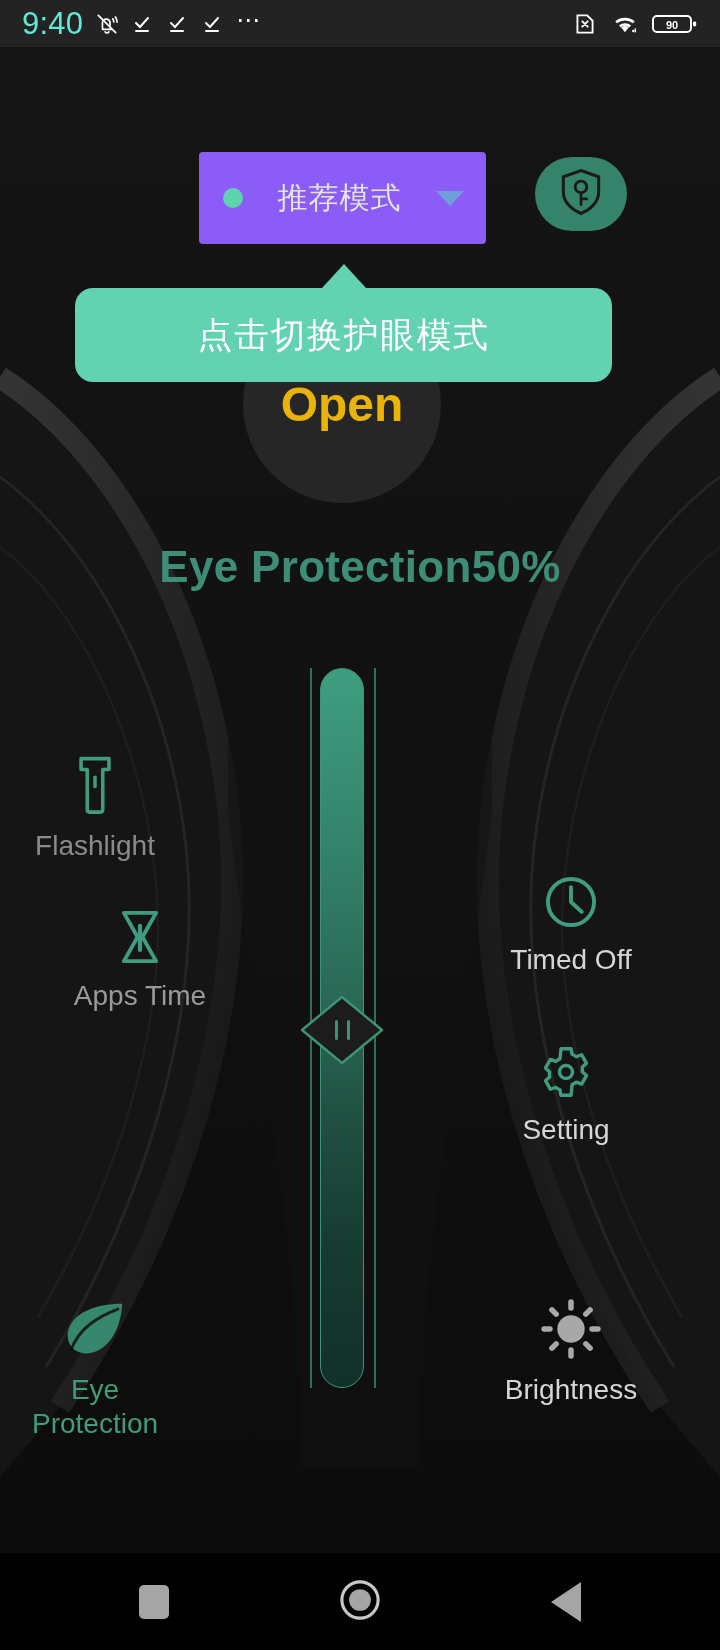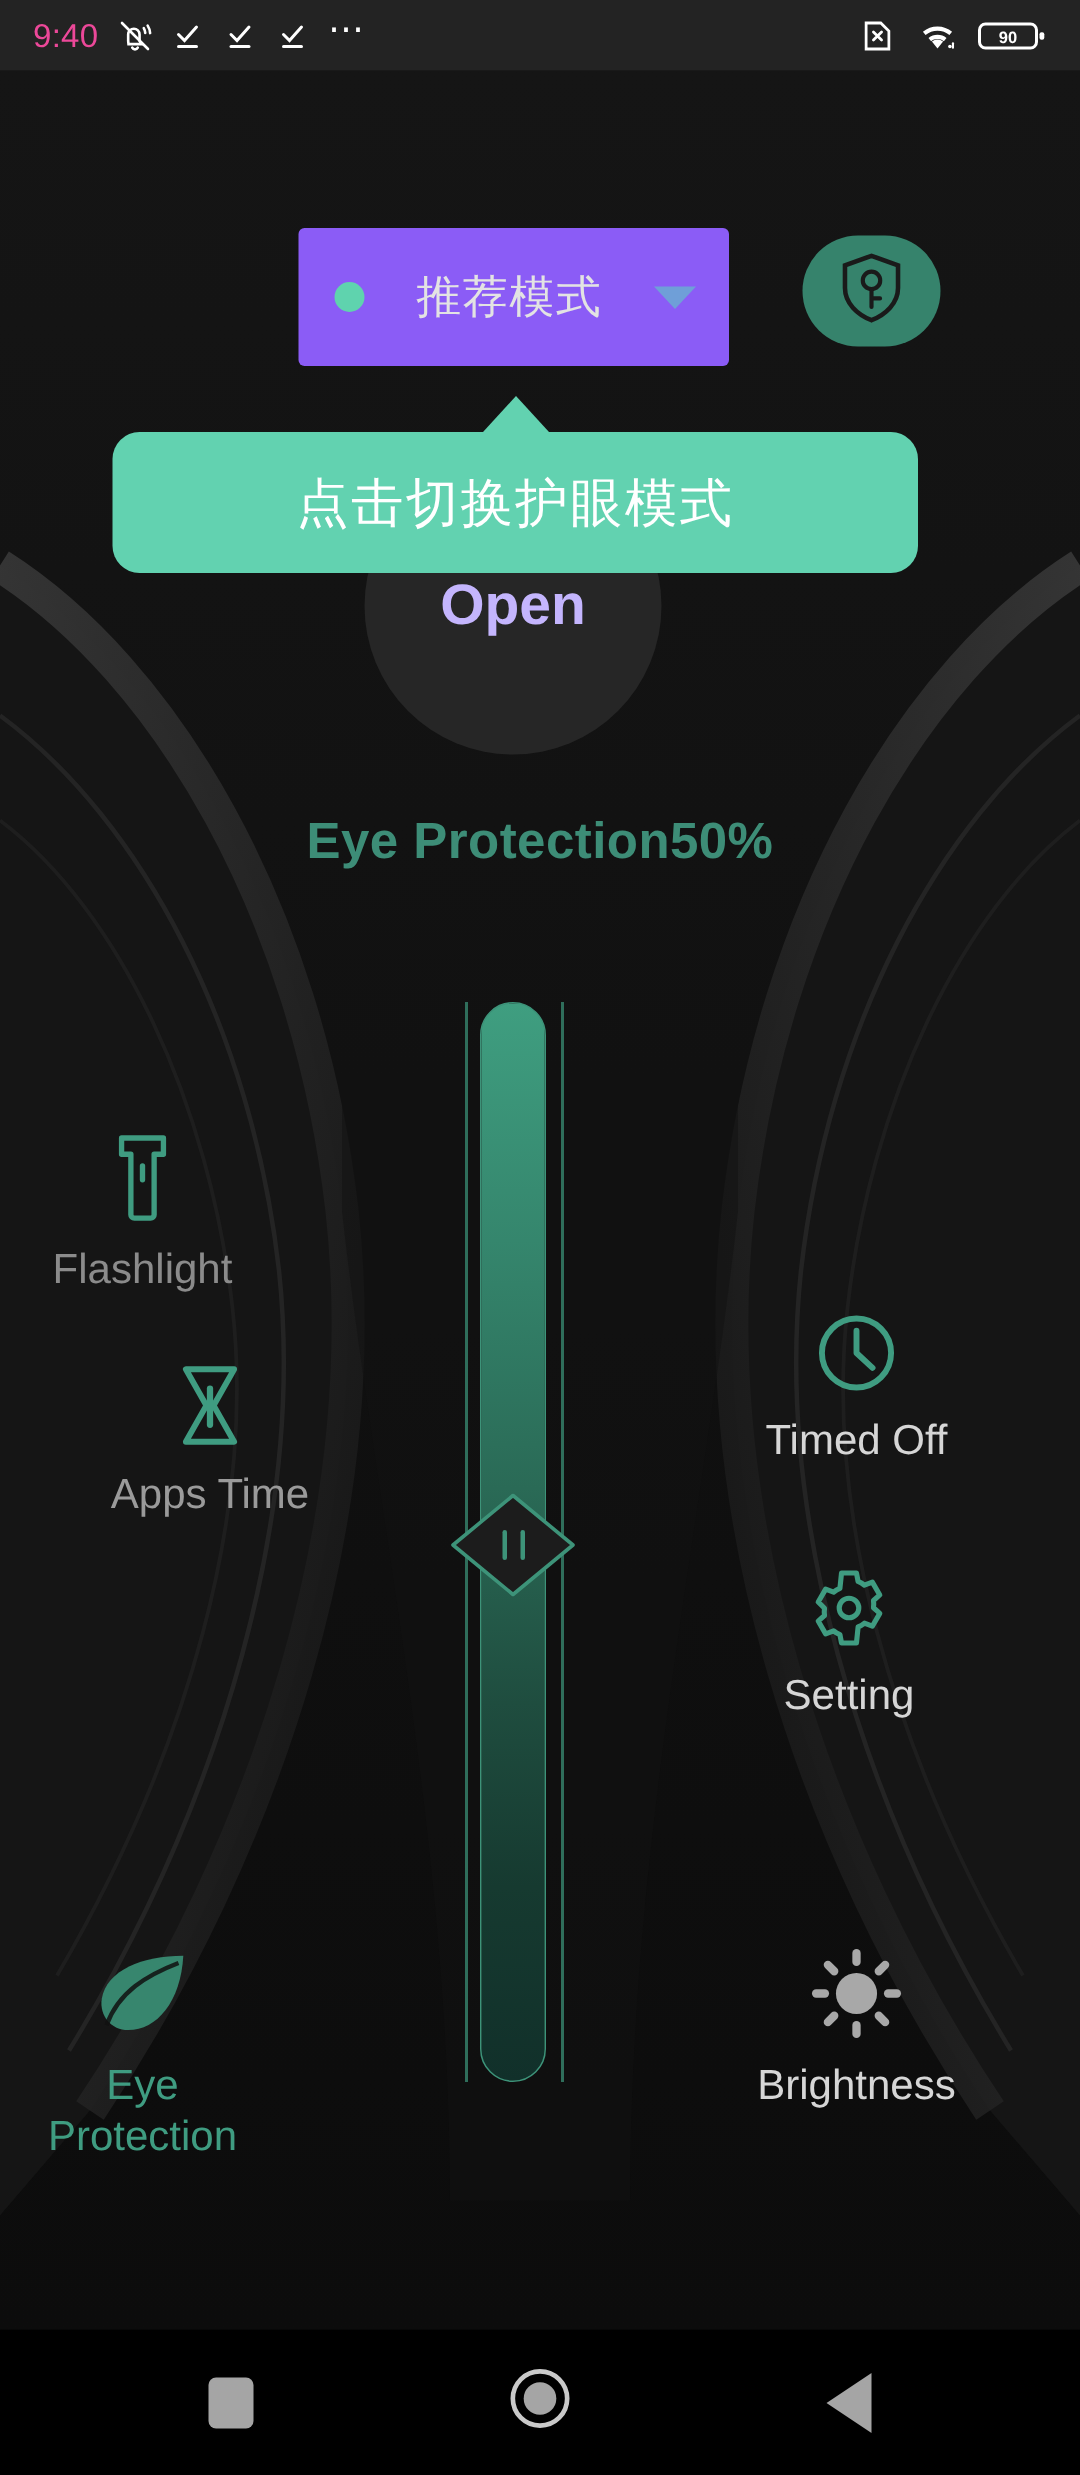--- a/index.html
+++ b/index.html
@@ -12,21 +12,21 @@
   .phone{ position:relative; width:720px; height:1650px; background:#101010; overflow:hidden; }
 
   
   .statusbar{
     position:absolute; top:0; left:0; width:720px; height:47px;
     background:#232323; display:flex; align-items:center;
     padding:0 22px; z-index:60;
   }
   .sb-left{ display:flex; align-items:center; gap:11px; flex:1; }
   .sb-right{ display:flex; align-items:center; gap:13px;text-align:right; }
-  .sb-time{ color:#ec4899; font-size:22px; letter-spacing:.2px; }
+  .sb-time{ color:#5eead4; font-size:31px; letter-spacing:.2px; }
   .sb-ico{ display:inline-flex; align-items:center; justify-content:center; }
   .sb-dots{ color:#fff; font-size:24px; letter-spacing:2px; line-height:10px; padding-bottom:8px;}
 
   
   .bgdeco{ position:absolute; inset:47px 0 97px 0; overflow:hidden; z-index:0; }
 
   
   .modebar{
     position:absolute; top:152px; left:199px; width:287px; height:92px;
     background:#8b5cf6; border-radius:4px; display:flex; align-items:center;
@@ -43,39 +43,39 @@
     background:#36836c; border-radius:37px; display:flex; align-items:center; justify-content:center;
     z-index:30;
   }
 
   
   .open-circle{
     position:absolute; left:243px; top:305px; width:198px; height:198px;
     border-radius:50%; background:#262626; display:flex; align-items:center; justify-content:center;
     z-index:20;
   }
-  .open-circle span{ color:#c4b5fd; font-size:38px; font-weight:bold; }
+  .open-circle span{ color:#eab308; font-size:48px; font-weight:bold; }
 
   
   .tooltip-wrap{ position:absolute; left:75px; top:264px; width:537px; z-index:45; }
   .tip-arrow{
     width:0;height:0;margin:0 auto;
     border-left:22px solid transparent;border-right:22px solid transparent;
     border-bottom:24px solid #62d2b0;
   }
   .tooltip{
     background:#62d2b0; border-radius:18px; height:94px;
     display:flex; align-items:center; justify-content:center;
   }
   .tooltip span{ color:#fff; font-size:35px; letter-spacing:1.5px; }
 
   
   .eptitle{
     position:absolute; top:542px; left:0; width:720px; text-align:center;
-    color:#3d8d77; font-size:34px; font-weight:bold; z-index:25; letter-spacing:.3px;
+    color:#3d8d77; font-size:44px; font-weight:bold; z-index:25; letter-spacing:.3px;
   }
 
   
   .slider{
     position:absolute; left:320px; top:668px; width:44px; height:720px;
     border-radius:22px; border:1.5px solid #3d9379;
     background:linear-gradient(180deg,#3f9e80 0%,#35866d 22%,#2a6a56 45%,#1f4d3f 65%,#163a30 82%,#11302a 100%);
     z-index:25;
   }
   .slider-rail-l,.slider-rail-r{

